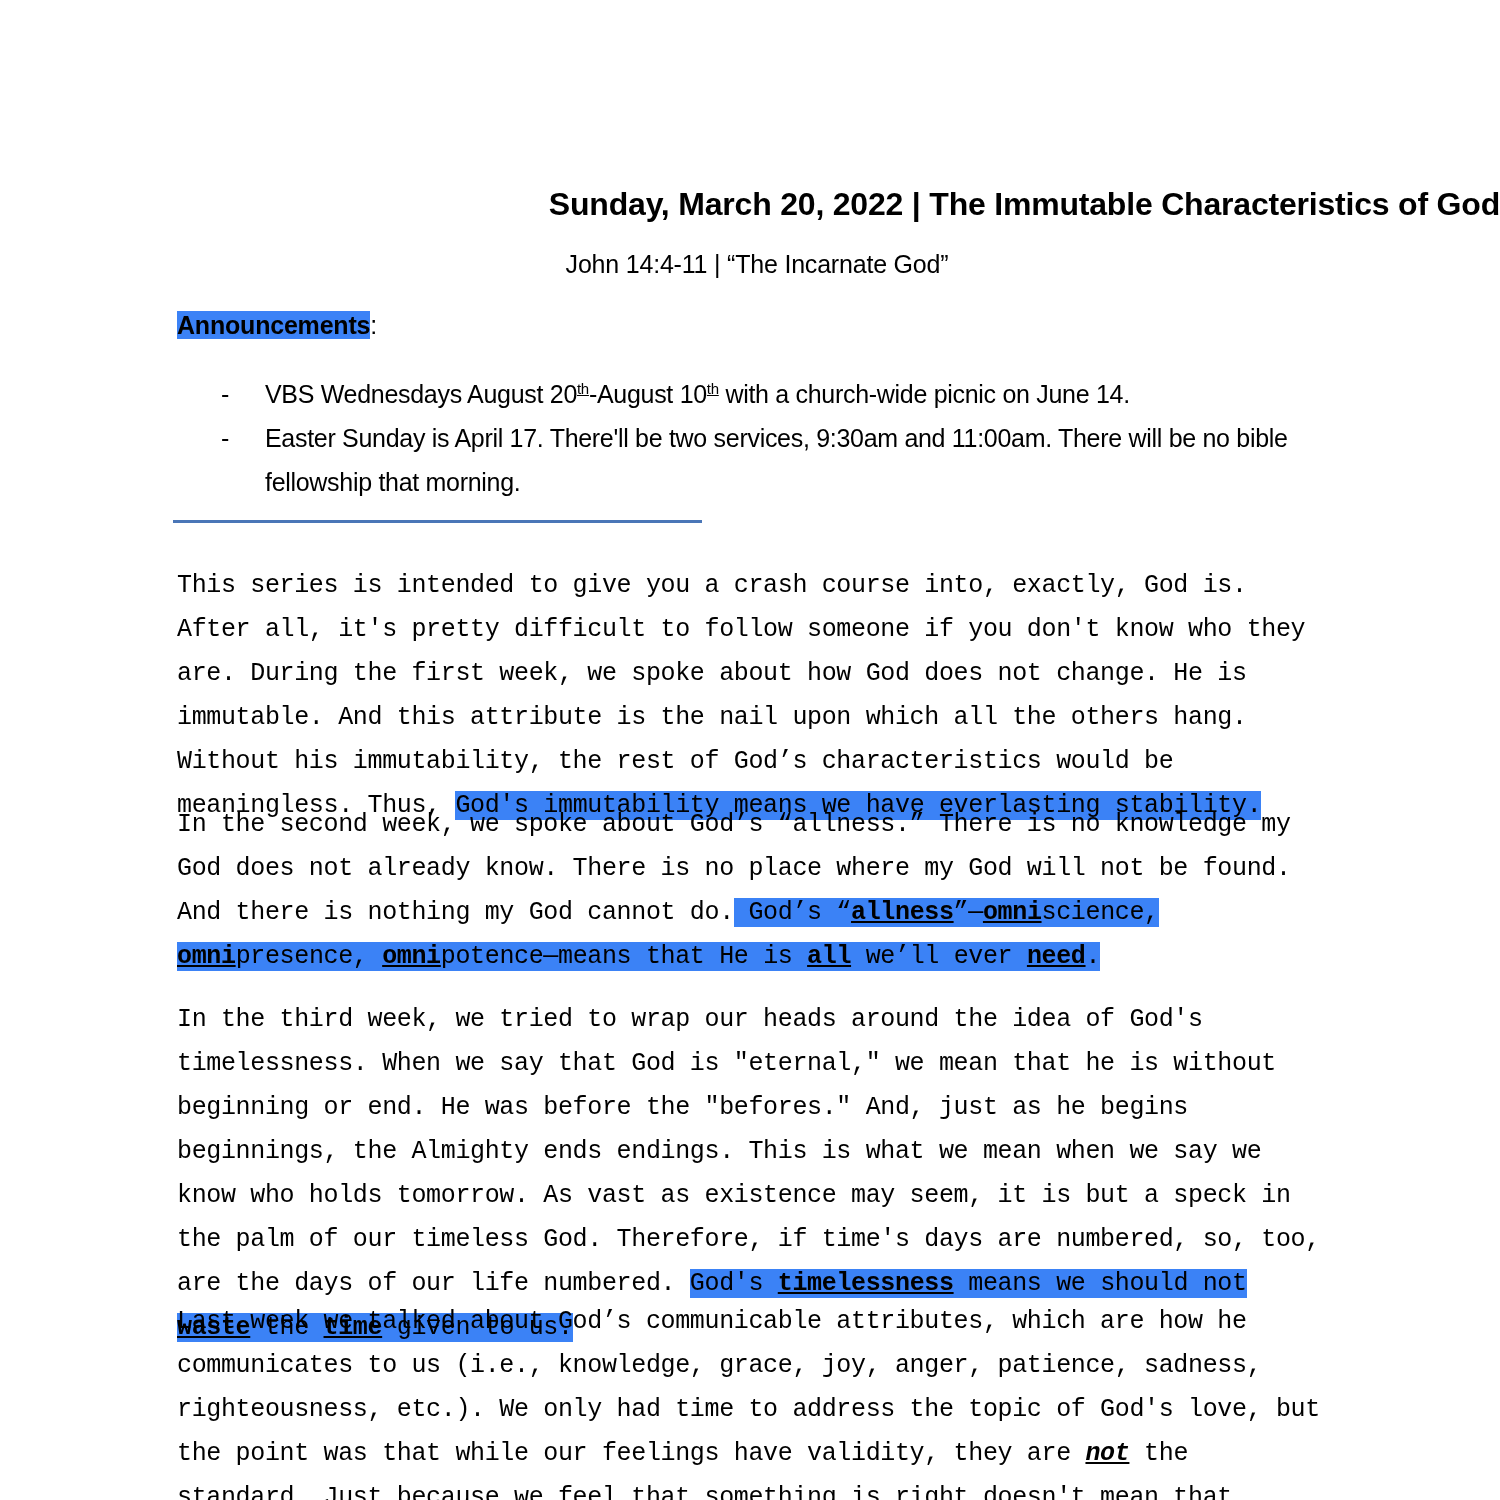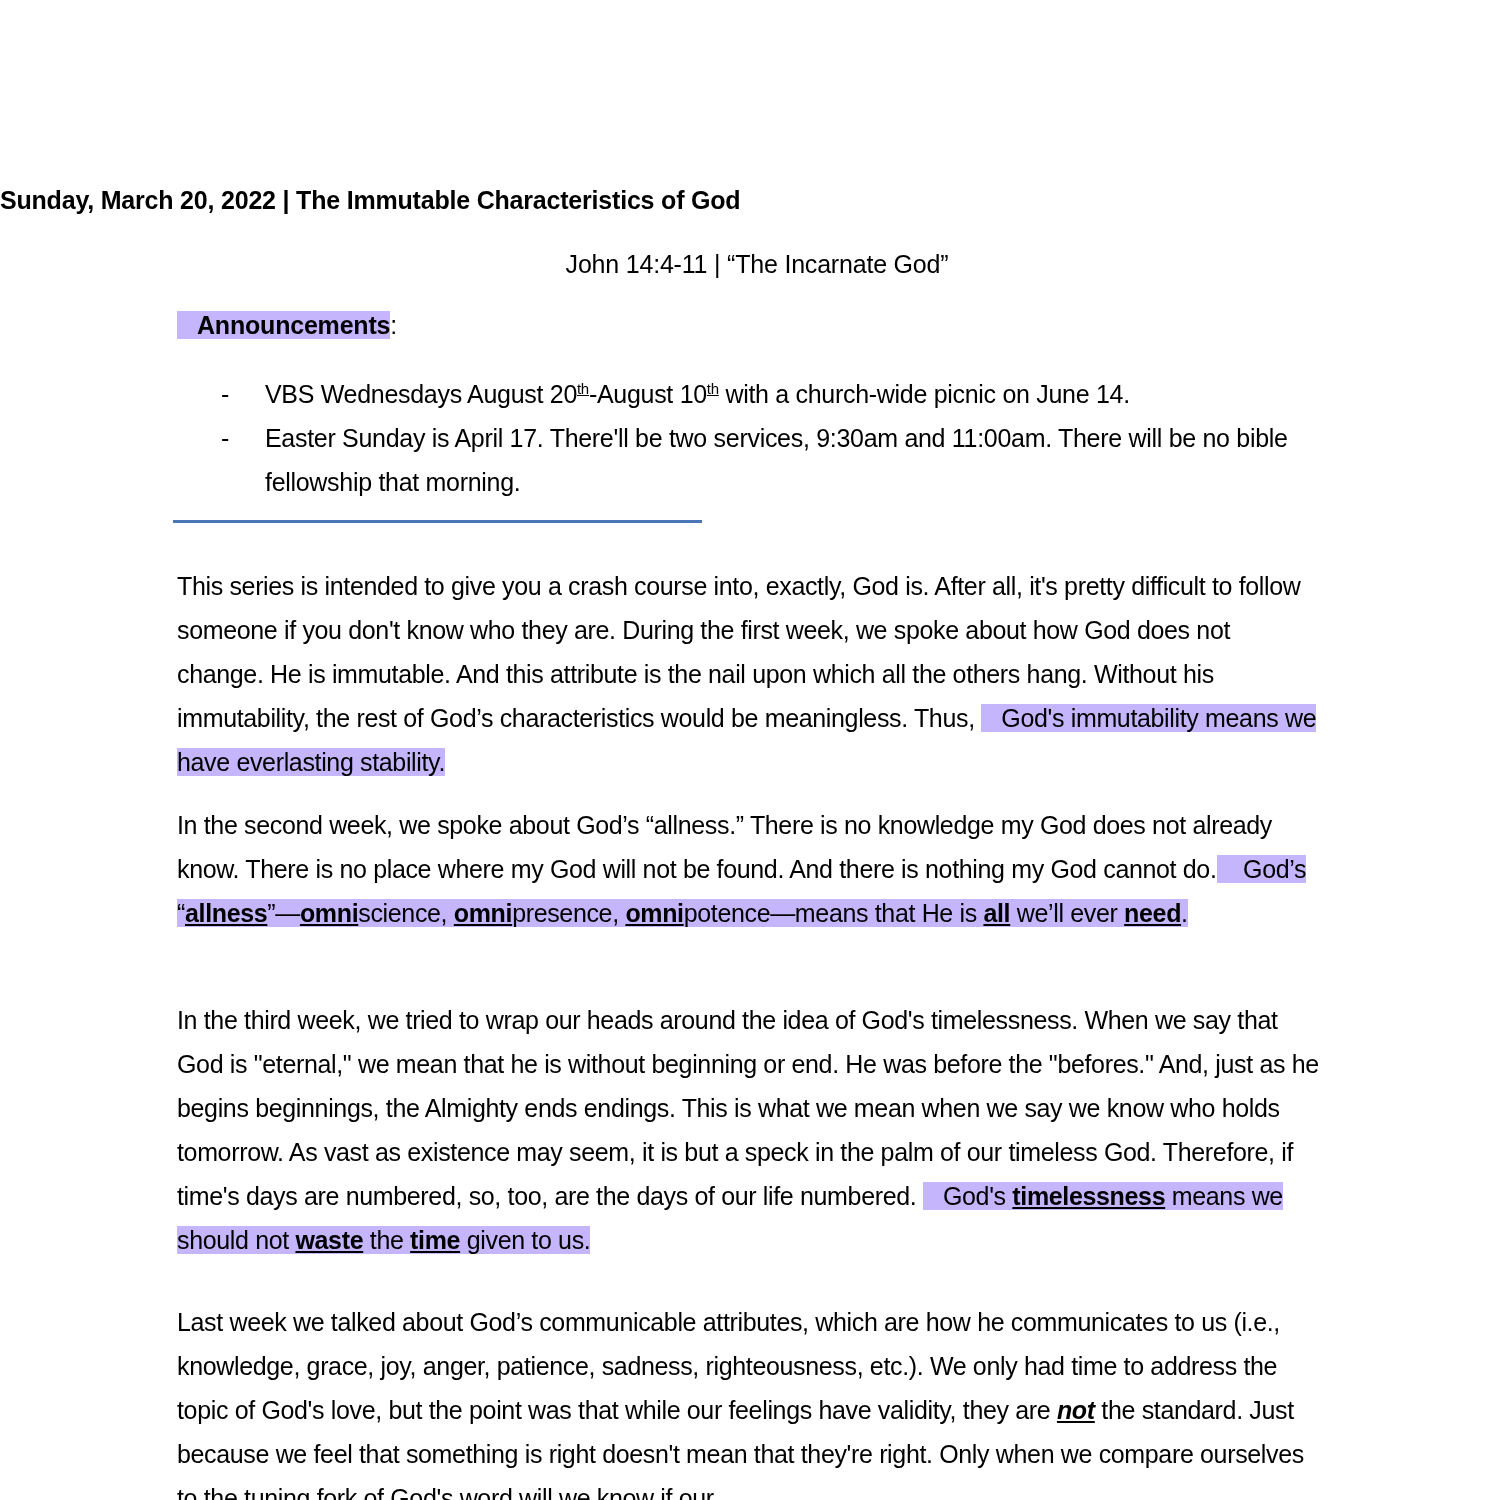--- a/index.html
+++ b/index.html
@@ -3,46 +3,46 @@
 <meta charset="utf-8">
 <style>
   html, body { margin: 0; padding: 0; background: #ffffff; }
   body {
     width: 1500px; height: 1500px; overflow: hidden; position: relative;
     font-family: "Liberation Sans", "DejaVu Sans", sans-serif;
     color: #000;
   }
   .page { position: absolute; left: 0; top: 0; width: 1500px; height: 1500px; }
   .title {
-    position: absolute; top: 186px; left: 0; width: 1500px; text-align: left;
-    font-size: 25px; font-weight: bold; letter-spacing: -0.2px;
+    position: absolute; top: 186px; left: 0; width: 1500px; text-align: right;
+    font-size: 32px; font-weight: bold; letter-spacing: -0.2px;
   }
   .subtitle {
     position: absolute; top: 250px; left: 0; width: 1500px; text-align: center;
     font-size: 25px; letter-spacing: -0.2px; padding-left: 7px;
   }
-  .hl { background: #c4b5fd; padding-left: 20px; }
+  .hl { background: #3b82f6; }
   .announce-head {
     position: absolute; top: 311px; left: 177px; font-size: 25px; letter-spacing: -0.2px;
   }
   .announce-head b { font-weight: bold; }
   .bullets {
     position: absolute; top: 372px; left: 177px; width: 1140px;
     font-size: 25px; line-height: 44px; letter-spacing: -0.3px;
   }
   .bullet { position: relative; padding-left: 88px; }
   .bullet .dash { position: absolute; left: 44px; top: 0; }
   sup { font-size: 15px; line-height: 0; vertical-align: 9px; text-decoration: underline; }
   .rule {
     position: absolute; top: 520px; left: 173px; width: 529px; height: 3px;
     background: #4a76b7;
   }
   .para {
     position: absolute; left: 177px; width: 1145px;
-    font-size: 25px; line-height: 44px; letter-spacing: -0.35px;
+    font-size: 25px; line-height: 44px; letter-spacing: -0.35px; font-family: Liberation Mono, monospace;
   }
   .p1 { top: 564px; }
   .p2 { top: 803px; }
   .p3 { top: 998px; }
   .p4 { top: 1300px; }
   .bu { font-weight: bold; text-decoration: underline; }
   .biu { font-weight: bold; font-style: italic; text-decoration: underline; }
 </style>
 </head>
 <body>

